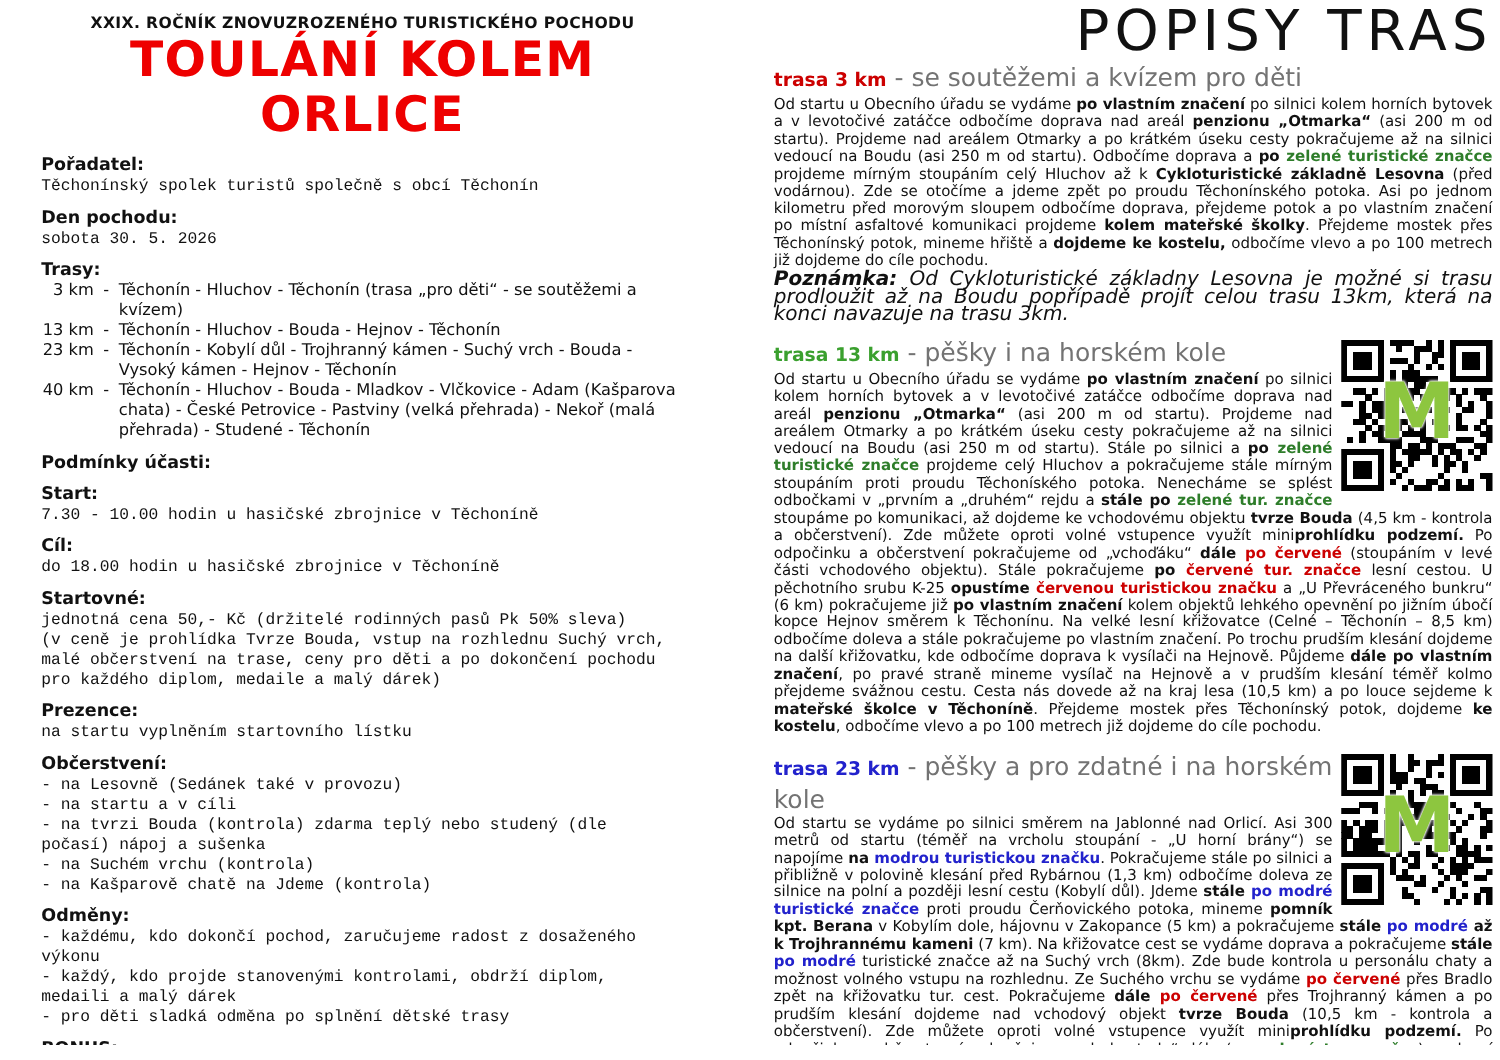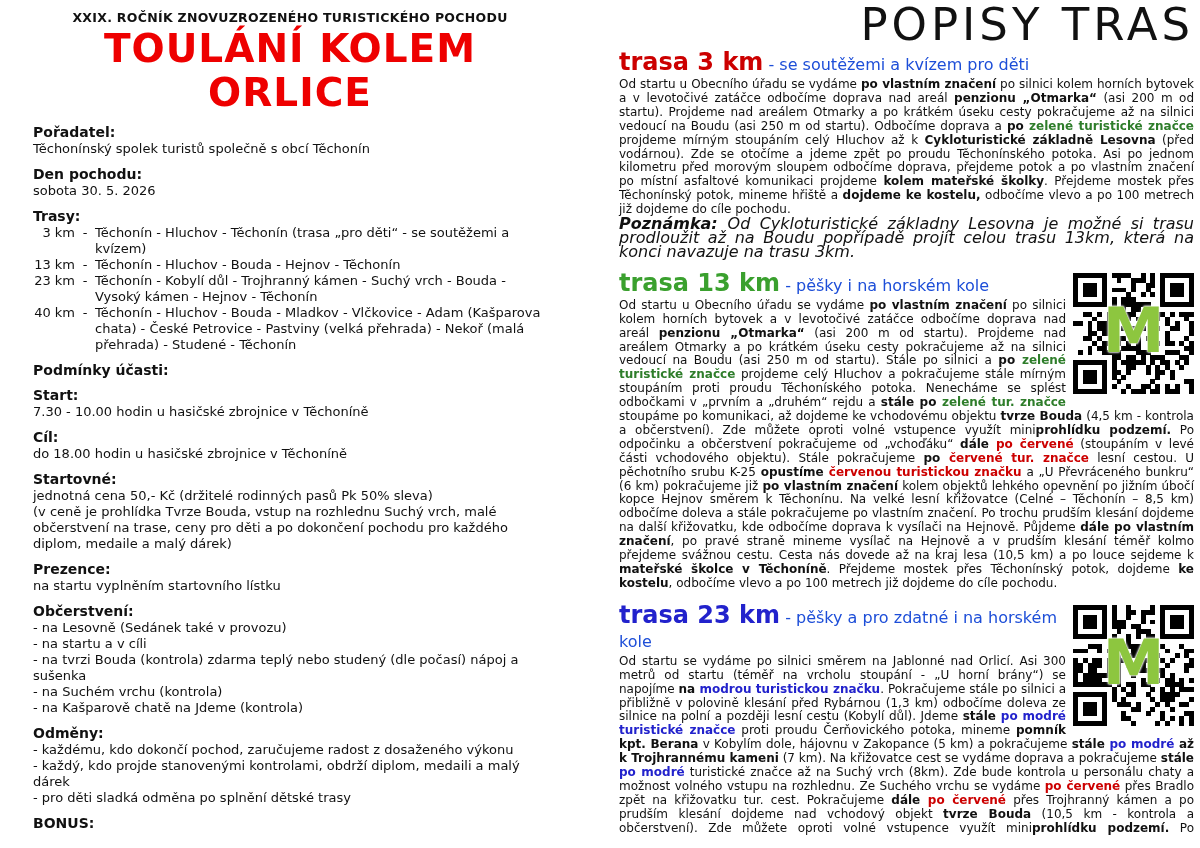--- a/index.html
+++ b/index.html
@@ -5,35 +5,35 @@
   html,body{margin:0;padding:0;background:#fff;}
   body{width:1200px;height:848px;font-family:"DejaVu Sans","Liberation Sans",sans-serif;color:#111;overflow:hidden;}
   .sheet{position:relative;width:1200px;height:836px;background:#fff;overflow:hidden;}
 
   
   .col-left{position:absolute;left:33px;top:6px;width:514px;}
   .subtitle{text-align:center;font-weight:bold;font-size:12.5px;letter-spacing:.3px;margin:4px 0 2px 0;}
   .main-title{text-align:center;font-weight:bold;font-size:39px;color:var(--redtitle);letter-spacing:1px;line-height:44px;margin-bottom:4px;}
   .lsec{margin-top:9px;}
   .lsec h3{font-size:14px;margin:0 0 1px 0;line-height:16px;}
-  .lsec .lline{font-size:13px;line-height:16px;}
+  .lsec .lline{font-size:13px;line-height:16px;font-family:Liberation Mono, monospace;}
   .trow{display:flex;font-size:13px;line-height:16px;}
   .tkm{flex:none;width:42px;text-align:right;white-space:nowrap;}
   .tdash{flex:none;width:20px;text-align:center;}
   .troute{flex:1;}
 
   
   .col-right{position:absolute;left:619px;top:0px;width:575px;}
   .right-title{text-align:right;font-size:45px;line-height:50px;letter-spacing:4px;margin:0 0 0 0;}
   .tsec{margin-bottom:12px;}
-  .thead{font-weight:bold;font-size:24px;line-height:24px;}
+  .thead{font-weight:bold;font-size:15px;line-height:24px;}
   .thead.c-red{color:var(--red);}
   .thead.c-green{color:var(--greenhead);}
   .thead.c-blue{color:var(--blue);}
-  .hrest{font-size:16px;line-height:24px;color:#1d4ed8;text-align:center;}
+  .hrest{font-size:20px;line-height:24px;color:#737373;text-align:center;}
   .tbody{font-size:12px;line-height:13.9px;text-align:justify;margin:1px 0 0 0;}
   .tnote{font-size:16px;line-height:13.9px;text-align:justify;margin:0;}
   .qrwrap{float:right;width:121px;height:121px;margin:2px 0 4px 7px;position:relative;}
   .qrwrap svg{width:100%;height:100%;display:block;}
   .qr-m{position:absolute;left:50%;top:50%;transform:translate(-50%,-54%);font-size:62px;font-weight:bold;color:var(--qrm);
         text-shadow:0 0 2px #fff,0 0 2px #fff,0 0 3px #fff;line-height:1;}
 
   
   .s-b{font-weight:bold;}
   .s-i{font-style:italic;}

